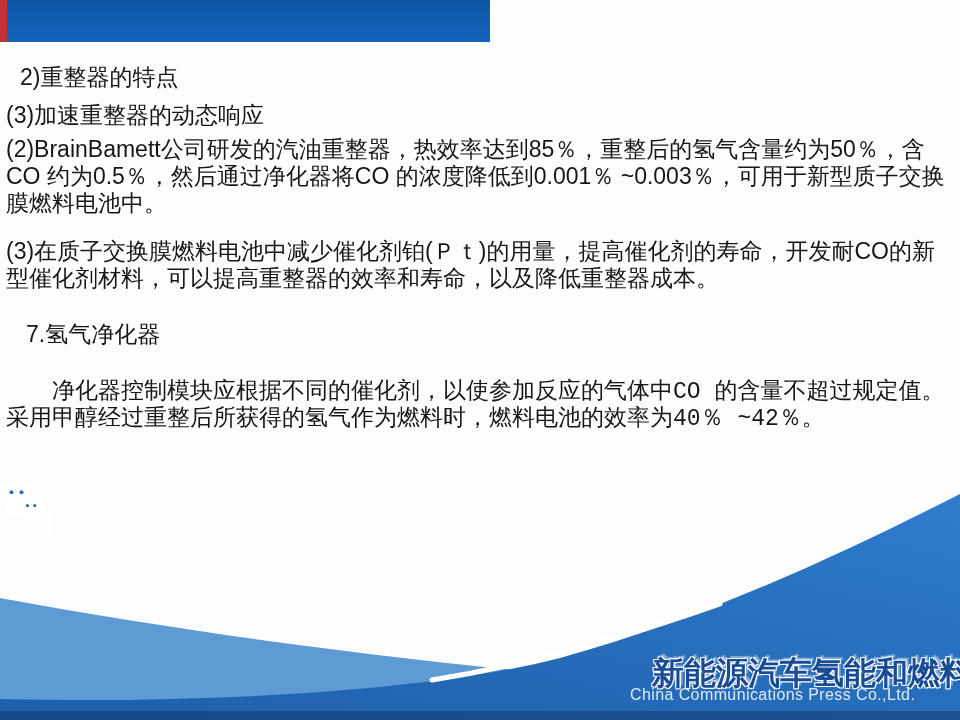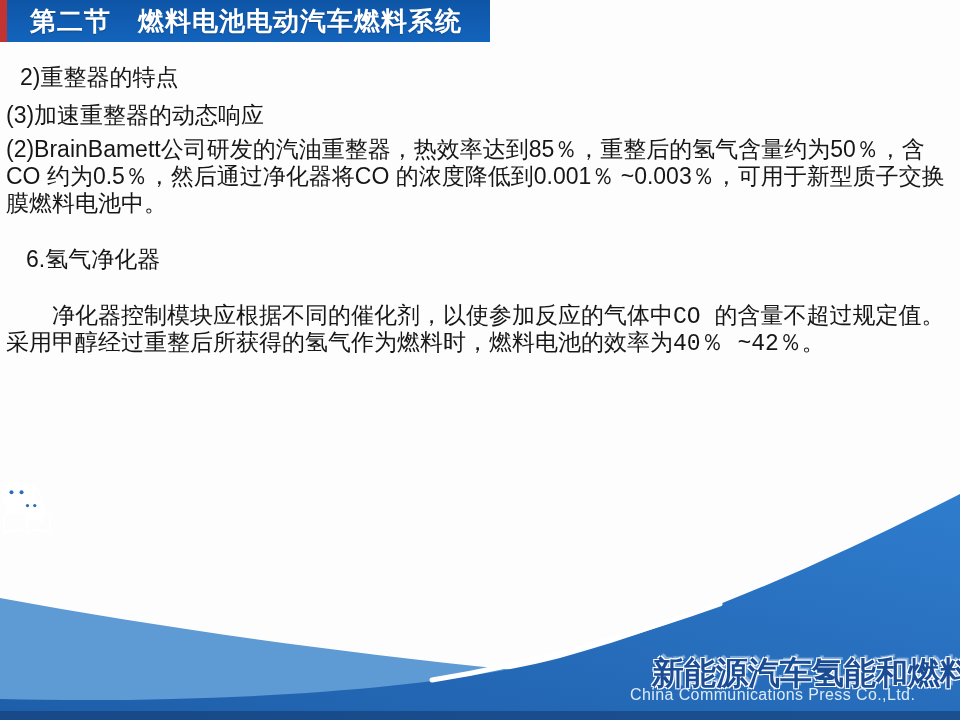--- a/index.html
+++ b/index.html
@@ -84,29 +84,29 @@
     color:var(--company-text,#dcebf8);
   }
 </style>
 </head>
 <body>
 
 <div class="slide">
 
   <div class="header-bar">
     <div class="red-strip"></div>
-    <span class="slide-title">第二节　燃料电池电动汽车燃料系统</span>
   </div>
 
 
   <div class="body-text">
     <p class="block b0">2)重整器的特点</p>
     <p class="block b1">(3)加速重整器的动态响应</p>
     <p class="block b2">(2)BrainBamett公司研发的汽油重整器，热效率达到85％，重整后的氢气含量约为50％，含CO 约为0.5％，然后通过净化器将CO 的浓度降低到0.001％ ~0.003％，可用于新型质子交换膜燃料电池中。</p>
-    <p class="block b4">6.氢气净化器</p>
+    <p class="block b3">(3)在质子交换膜燃料电池中减少催化剂铂(Ｐｔ)的用量，提高催化剂的寿命，开发耐CO的新型催化剂材料，可以提高重整器的效率和寿命，以及降低重整器成本。</p>
+    <p class="block b4">7.氢气净化器</p>
     <p class="block b5">净化器控制模块应根据不同的催化剂，以使参加反应的气体中CO 的含量不超过规定值。采用甲醇经过重整后所获得的氢气作为燃料时，燃料电池的效率为40％ ~42％。</p>
   </div>
 
   <div class="footer">
 
     <svg width="960" height="240" viewBox="0 0 960 240">
       <defs>
         <linearGradient id="gdark" x1="0" y1="1" x2="1" y2="0">
           <stop offset="0" style="stop-color:var(--wave-dark-1,#1e5ea9)"></stop>
           <stop offset="1" style="stop-color:var(--wave-dark-2,#2f7ccd)"></stop>

